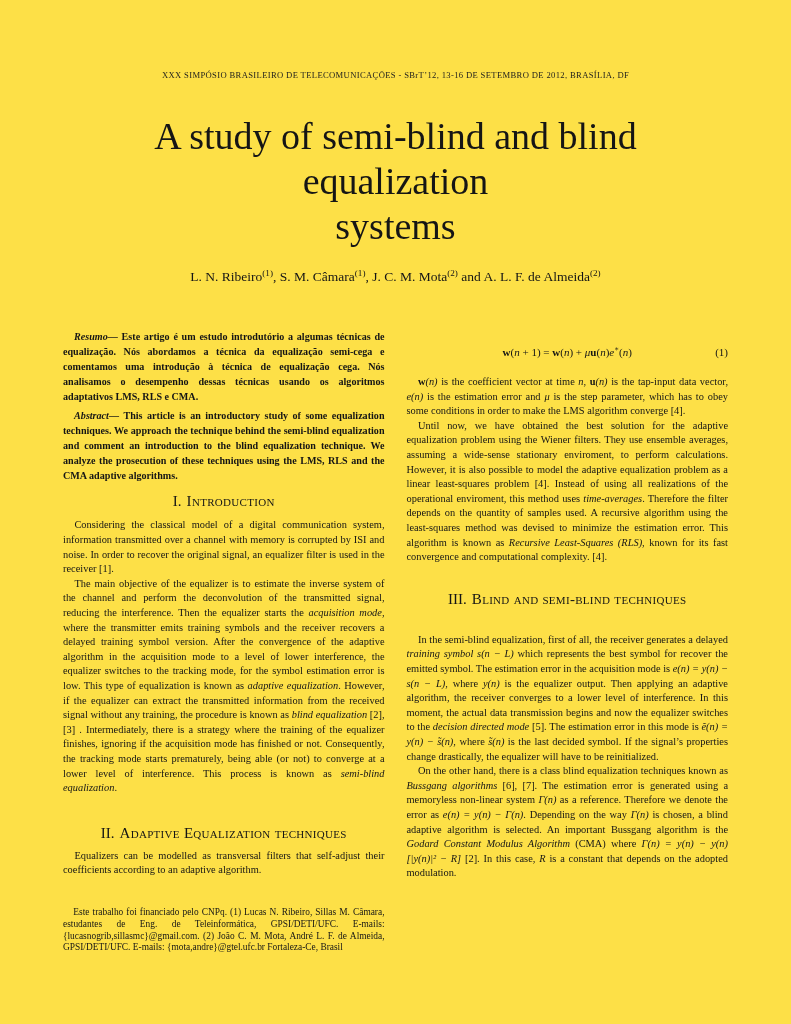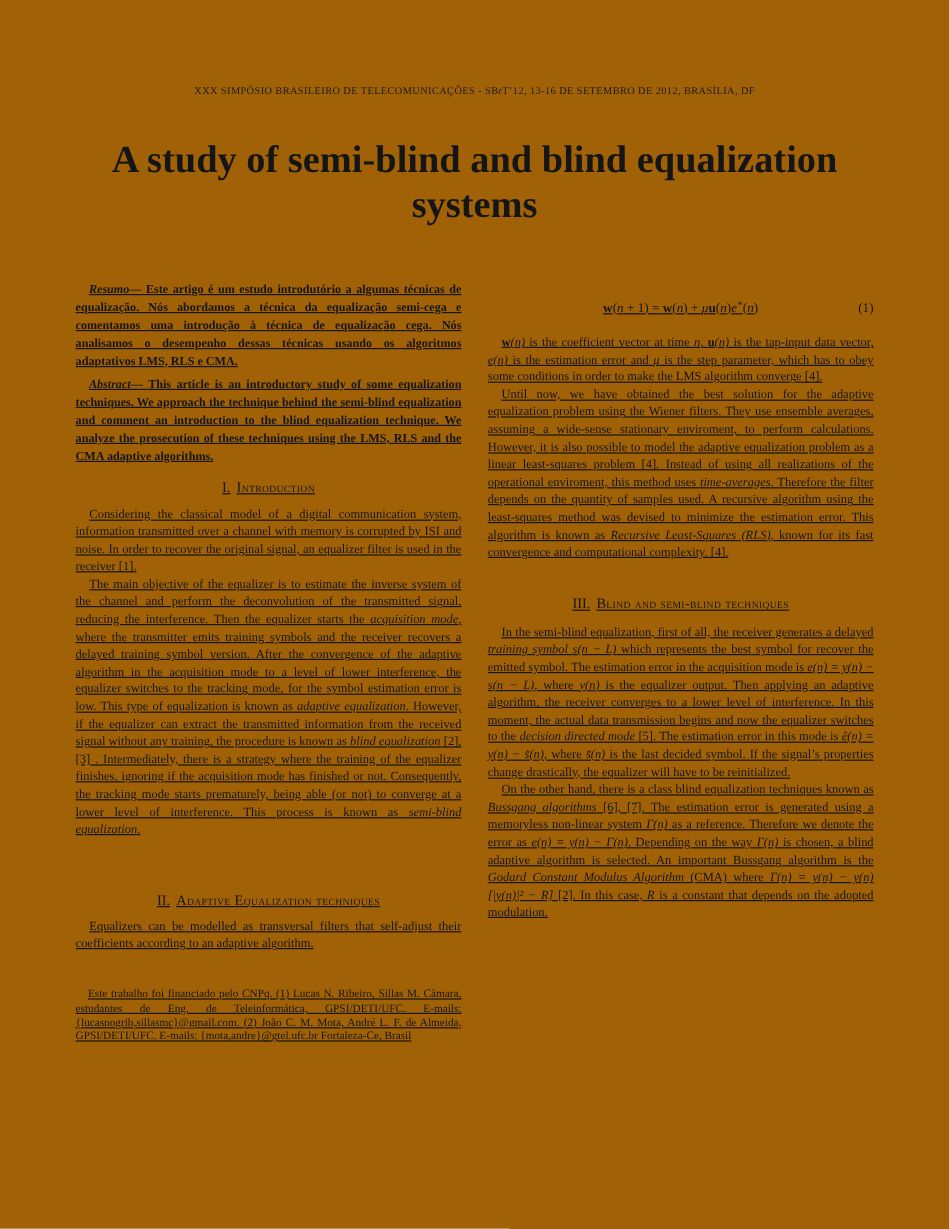--- a/index.html
+++ b/index.html
@@ -1,87 +1,86 @@
 <!DOCTYPE html>
 <html><head>
 <meta charset="utf-8">
 <style>
   html,body{margin:0;padding:0;background:#e8e8e8;}
   .page{
     position:relative;
     width:791px;height:1024px;
     margin:0 auto;
-    background:#a16207;
+    background:#fde047;
     box-sizing:border-box;
     padding:70px 63px 0 63px;
     overflow:hidden;
     font-family:"Liberation Serif","DejaVu Serif",serif;
     color:#151515;
   }
   .conf-header{
     font-size:8.6px;
     letter-spacing:0.35px;
     text-align:center;
     white-space:nowrap;
     color:#1c1c1c;
   }
   .title{
     margin:34px auto 0 auto;
     text-align:center;
-    font-size:32px;
-    font-weight:700;
+    font-size:38px;
+    font-weight:400;
     line-height:1.18;
     max-width:640px;
   }
   .authors{
     margin-top:21px;
     text-align:center;
     font-size:13.5px;
   }
   .authors sup{font-size:0.68em;}
   .columns{
     display:flex;
     gap:22px;
     margin-top:44px;
   }
   .col{
     flex:1 1 0;
     min-width:0;
     font-size:10.4px;
     line-height:14.6px;
     text-align:justify;
-    text-decoration:underline;
   }
   .col p{
     margin:0;
     text-indent:1.1em;
   }
   .col p.noindent{text-indent:0;}
   .abs{
     font-size:10.1px;
     line-height:15px;
     margin:0 0 4px 0 !important;
   }
   .b{font-weight:bold;}
   .i{font-style:italic;}
   .bi{font-weight:bold;font-style:italic;}
   .m{font-style:italic;}
   sup{font-size:0.65em;line-height:0;}
   h2{
-    font-size:12px;
+    font-size:15px;
     font-weight:400;
     text-align:center;
     margin:0;
     line-height:13px;
   }
   h2 .num{margin-right:5px;}
   h2 .sc{font-variant:small-caps;letter-spacing:0.3px;}
   .h-s1{margin-top:12px;margin-bottom:10px;}
-  .h-s2{margin-top:44px;margin-bottom:9px;}
-  .h-s3{margin-top:28px;margin-bottom:11px;}
+  .h-s2{margin-top:31px;margin-bottom:9px;}
+  .h-s3{margin-top:28px;margin-bottom:27px;}
   .eqrow{
     position:relative;
     margin:16px 0 15px 0;
     text-align:center;
     font-size:11px;
   }
   .eqnum{
     position:absolute;
     right:0;top:0;
   }
@@ -95,20 +94,21 @@
 </style>
 </head>
 <body>
 
 <div class="page">
 
   <div class="conf-header">XXX SIMPÓSIO BRASILEIRO DE TELECOMUNICAÇÕES - SBrT’12, 13-16 DE SETEMBRO DE 2012, BRASÍLIA, DF</div>
 
   <h1 class="title"><span>A study of semi-blind and blind equalization</span><br><span>systems</span></h1>
 
+  <div class="authors"><span>L. N. Ribeiro</span><sup>(1)</sup><span>, S. M. Câmara</span><sup>(1)</sup><span>, J. C. M. Mota</span><sup>(2)</sup><span> and A. L. F. de Almeida</span><sup>(2)</sup></div>
 
   <div class="columns">
 
     <div class="col">
       <p class="abs"><span class="bi">Resumo— </span><span class="b">Este artigo é um estudo introdutório a algumas técnicas de equalização. Nós abordamos a técnica da equalização semi-cega e comentamos uma introdução à técnica de equalização cega. Nós analisamos o desempenho dessas técnicas usando os algoritmos adaptativos LMS, RLS e CMA.</span></p>
       <p class="abs"><span class="bi">Abstract— </span><span class="b">This article is an introductory study of some equalization techniques. We approach the technique behind the semi-blind equalization and comment an introduction to the blind equalization technique. We analyze the prosecution of these techniques using the LMS, RLS and the CMA adaptive algorithms.</span></p>
 
       <h2 class="h-s1"><span class="num">I.</span><span class="sc">Introduction</span></h2>
 
       <p><span>Considering the classical model of a digital communication system, information transmitted over a channel with memory is corrupted by ISI and noise. In order to recover the original signal, an equalizer filter is used in the receiver [1].</span></p>

